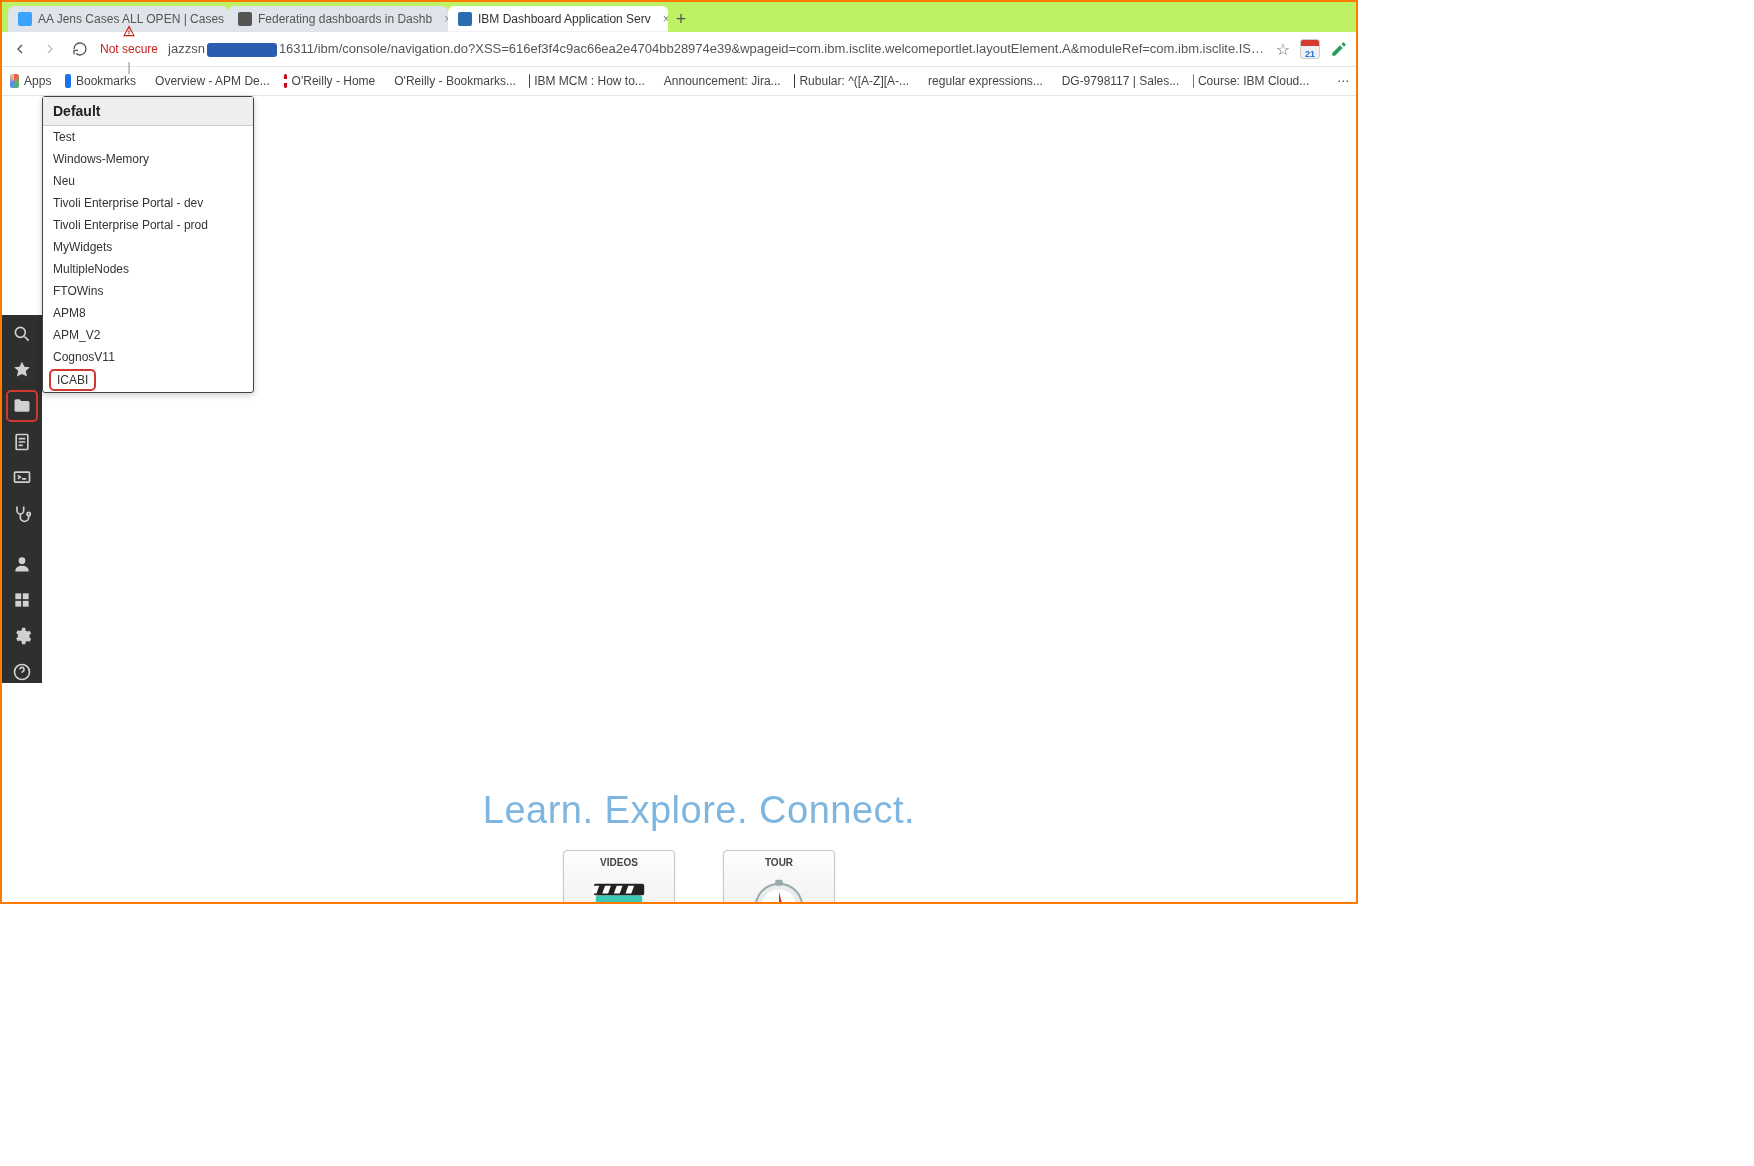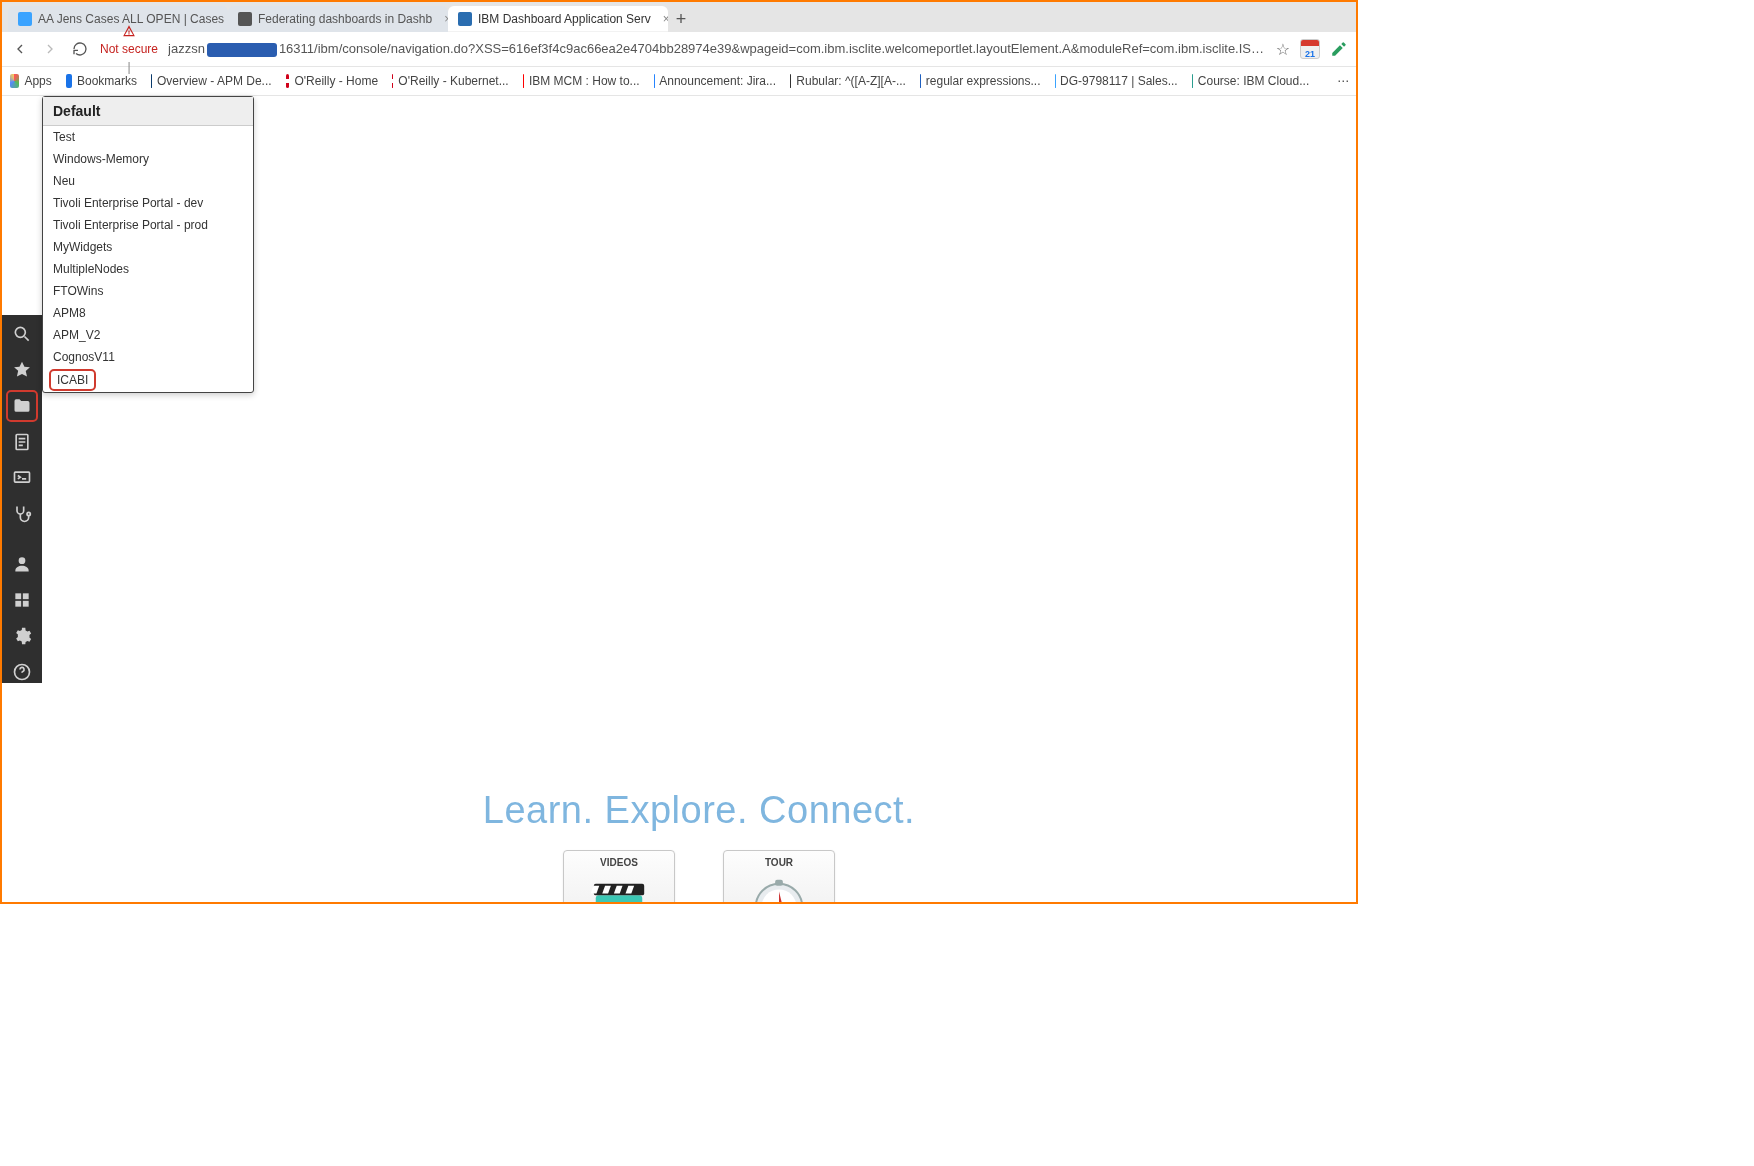--- a/index.html
+++ b/index.html
@@ -1,19 +1,19 @@
 <!DOCTYPE html>
 <html><head>
 <meta charset="utf-8">
 <style>
 html,body{margin:0;padding:0;font-family:"Segoe UI",Arial,sans-serif;font-size:13px;color:#222;background:#fff;}
 .window{width:1354px;height:900px;border:2px solid #ff7a00;position:relative;overflow:hidden;background:#fff;}
 
 
-.tab-strip{height:30px;background:#e5e5e5;display:flex;align-items:flex-end;padding-left:6px;}
+.tab-strip{height:30px;background:#bef264;display:flex;align-items:flex-end;padding-left:6px;}
 .tab{height:26px;display:flex;align-items:center;gap:6px;padding:0 10px;background:#dfe4ea;border-top-left-radius:6px;border-top-right-radius:6px;font-size:12px;color:#555;max-width:200px;overflow:hidden;white-space:nowrap;}
 .tab.active{background:#fff;color:#333;box-shadow:0 -1px 0 rgba(0,0,0,.05) inset;}
 .tab .favicon{width:14px;height:14px;border-radius:2px;display:inline-block;flex:0 0 14px;}
 .tab .close{margin-left:6px;color:#888;font-size:12px;}
 .newtab{width:26px;height:26px;display:flex;align-items:center;justify-content:center;color:#555;font-size:18px;}
 
 .addr-row{height:34px;display:flex;align-items:center;gap:10px;padding:0 8px;border-bottom:1px solid #e5e5e5;}
 .nav-btn{width:20px;height:20px;display:flex;align-items:center;justify-content:center;color:#555;}
 .nav-btn svg{width:16px;height:16px;}
 .nav-btn.disabled svg{opacity:.4;}
@@ -135,21 +135,21 @@
     <div class="bm">
         <span class="ico" style="background:#0a3a6b"></span>
         <span>Overview - APM De...</span>
       </div>
     <div class="bm">
         <span class="ico" style="background:radial-gradient(circle,#fff 30%,#d0021b 31%)"></span>
         <span>O'Reilly - Home</span>
       </div>
     <div class="bm">
         <span class="ico" style="background:radial-gradient(circle,#fff 30%,#d0021b 31%)"></span>
-        <span>O'Reilly - Kubernet...</span>
+        <span>O'Reilly - Bookmarks...</span>
       </div>
     <div class="bm">
         <span class="ico" style="background:#ff0000"></span>
         <span>IBM MCM : How to...</span>
       </div>
     <div class="bm">
         <span class="ico" style="background:#2684ff"></span>
         <span>Announcement: Jira...</span>
       </div>
     <div class="bm">

